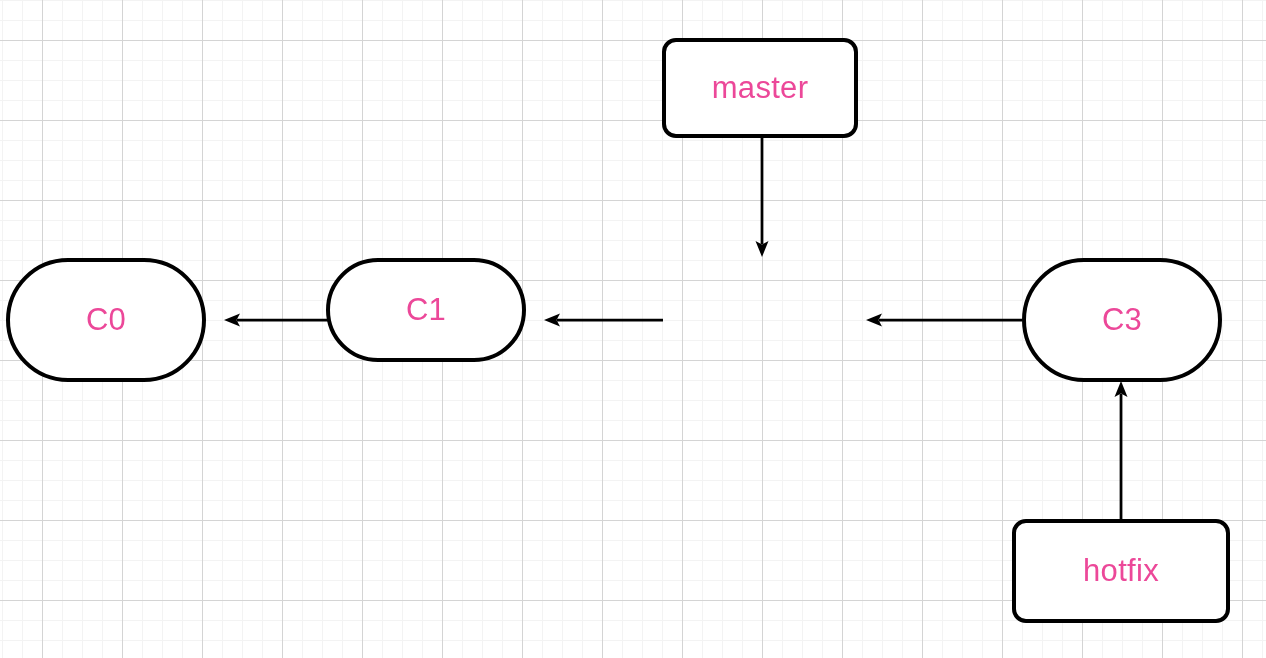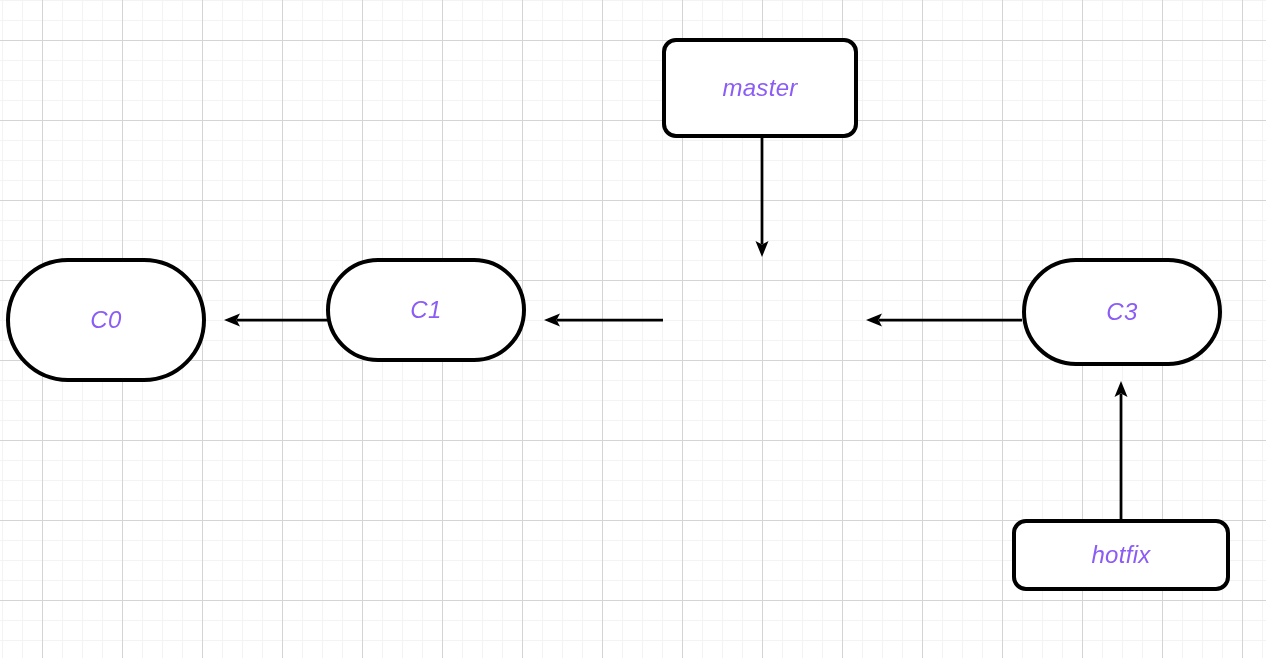--- a/index.html
+++ b/index.html
@@ -25,36 +25,35 @@
   .node {
     position: absolute;
     box-sizing: border-box;
     background: #ffffff;
     border: 4px solid #000000;
     display: flex;
     align-items: center;
     justify-content: center;
   }
   .node .label {
-    font-size: 24px;
-    color: #8b5cf6;
+    font-size: 31px;
+    color: #ec4899;
     letter-spacing: 0.3px;
     white-space: nowrap;
-    font-style: italic;
   }
   .stadium { border-radius: 62px; }
   .branch  { border-radius: 14px; }
 
   
   #node-c0 { left: 6px;   top: 258px; width: 200px; height: 124px; }
   #node-c1 { left: 326px;  top: 258px; width: 200px; height: 104px; }
   #node-c2 { left: 663px;  top: 258px; width: 200px; height: 124px; }
-  #node-c3 { left: 1022px; top: 258px; width: 200px; height: 108px; }
+  #node-c3 { left: 1022px; top: 258px; width: 200px; height: 124px; }
   #node-master { left: 662px;  top: 38px;  width: 196px; height: 100px; }
-  #node-hotfix { left: 1012px; top: 519px; width: 218px; height: 72px; }
+  #node-hotfix { left: 1012px; top: 519px; width: 218px; height: 104px; }
 
   #edges {
     position: absolute;
     left: 0; top: 0;
     width: 1266px;
     height: 658px;
     pointer-events: none;
   }
   #edges .edge-line {
     stroke: #000000;

